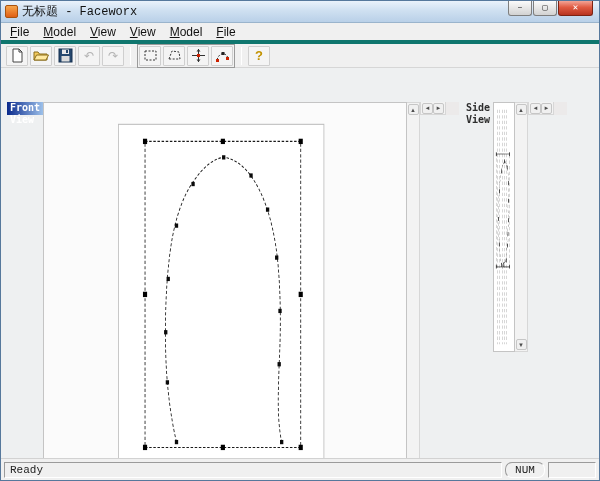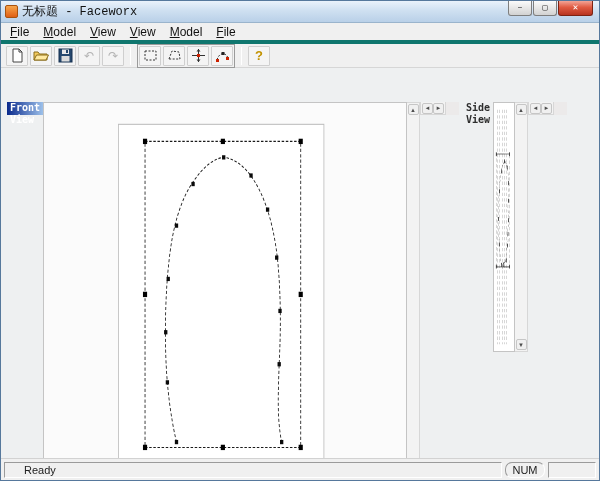--- a/index.html
+++ b/index.html
@@ -65,21 +65,21 @@
   .sb-h { flex:1 1 auto; background:#f3f3f3; display:flex; justify-content:space-between;
           align-items:center; padding:0 1px; border:1px solid #d7d7d7; border-top:none; }
   .sb-corner { width:13px; flex:0 0 13px; background:#eceaea; }
   .sb-arrow { width:11px; height:11px; display:flex; align-items:center; justify-content:center;
               font-size:6px; color:#4d4d4d; background:#f0f0f0; border:1px solid #c6c6c6; border-radius:2px; }
 
   
   .statusbar { height:22px; flex:0 0 22px; background:#f0f0f0; border-top:1px solid #d2d2d2;
                display:flex; align-items:center; padding:2px 3px; gap:3px; font-size:11px; color:#222; }
   .spane { height:16px; border:1px solid; border-color:#9b9b9b #ffffff #ffffff #9b9b9b;
-           display:flex; align-items:center; padding:0 19px; }
+           display:flex; align-items:center; padding:0 5px;font-family:Liberation Mono, monospace; }
   .spane.ready { flex:1 1 auto; }
   .spane.num { width:40px; justify-content:center;border-radius:7px; }
   .spane.empty { width:48px; }
 </style>
 </head>
 <body>
 
 <div class="window">
 
   <div class="titlebar">

